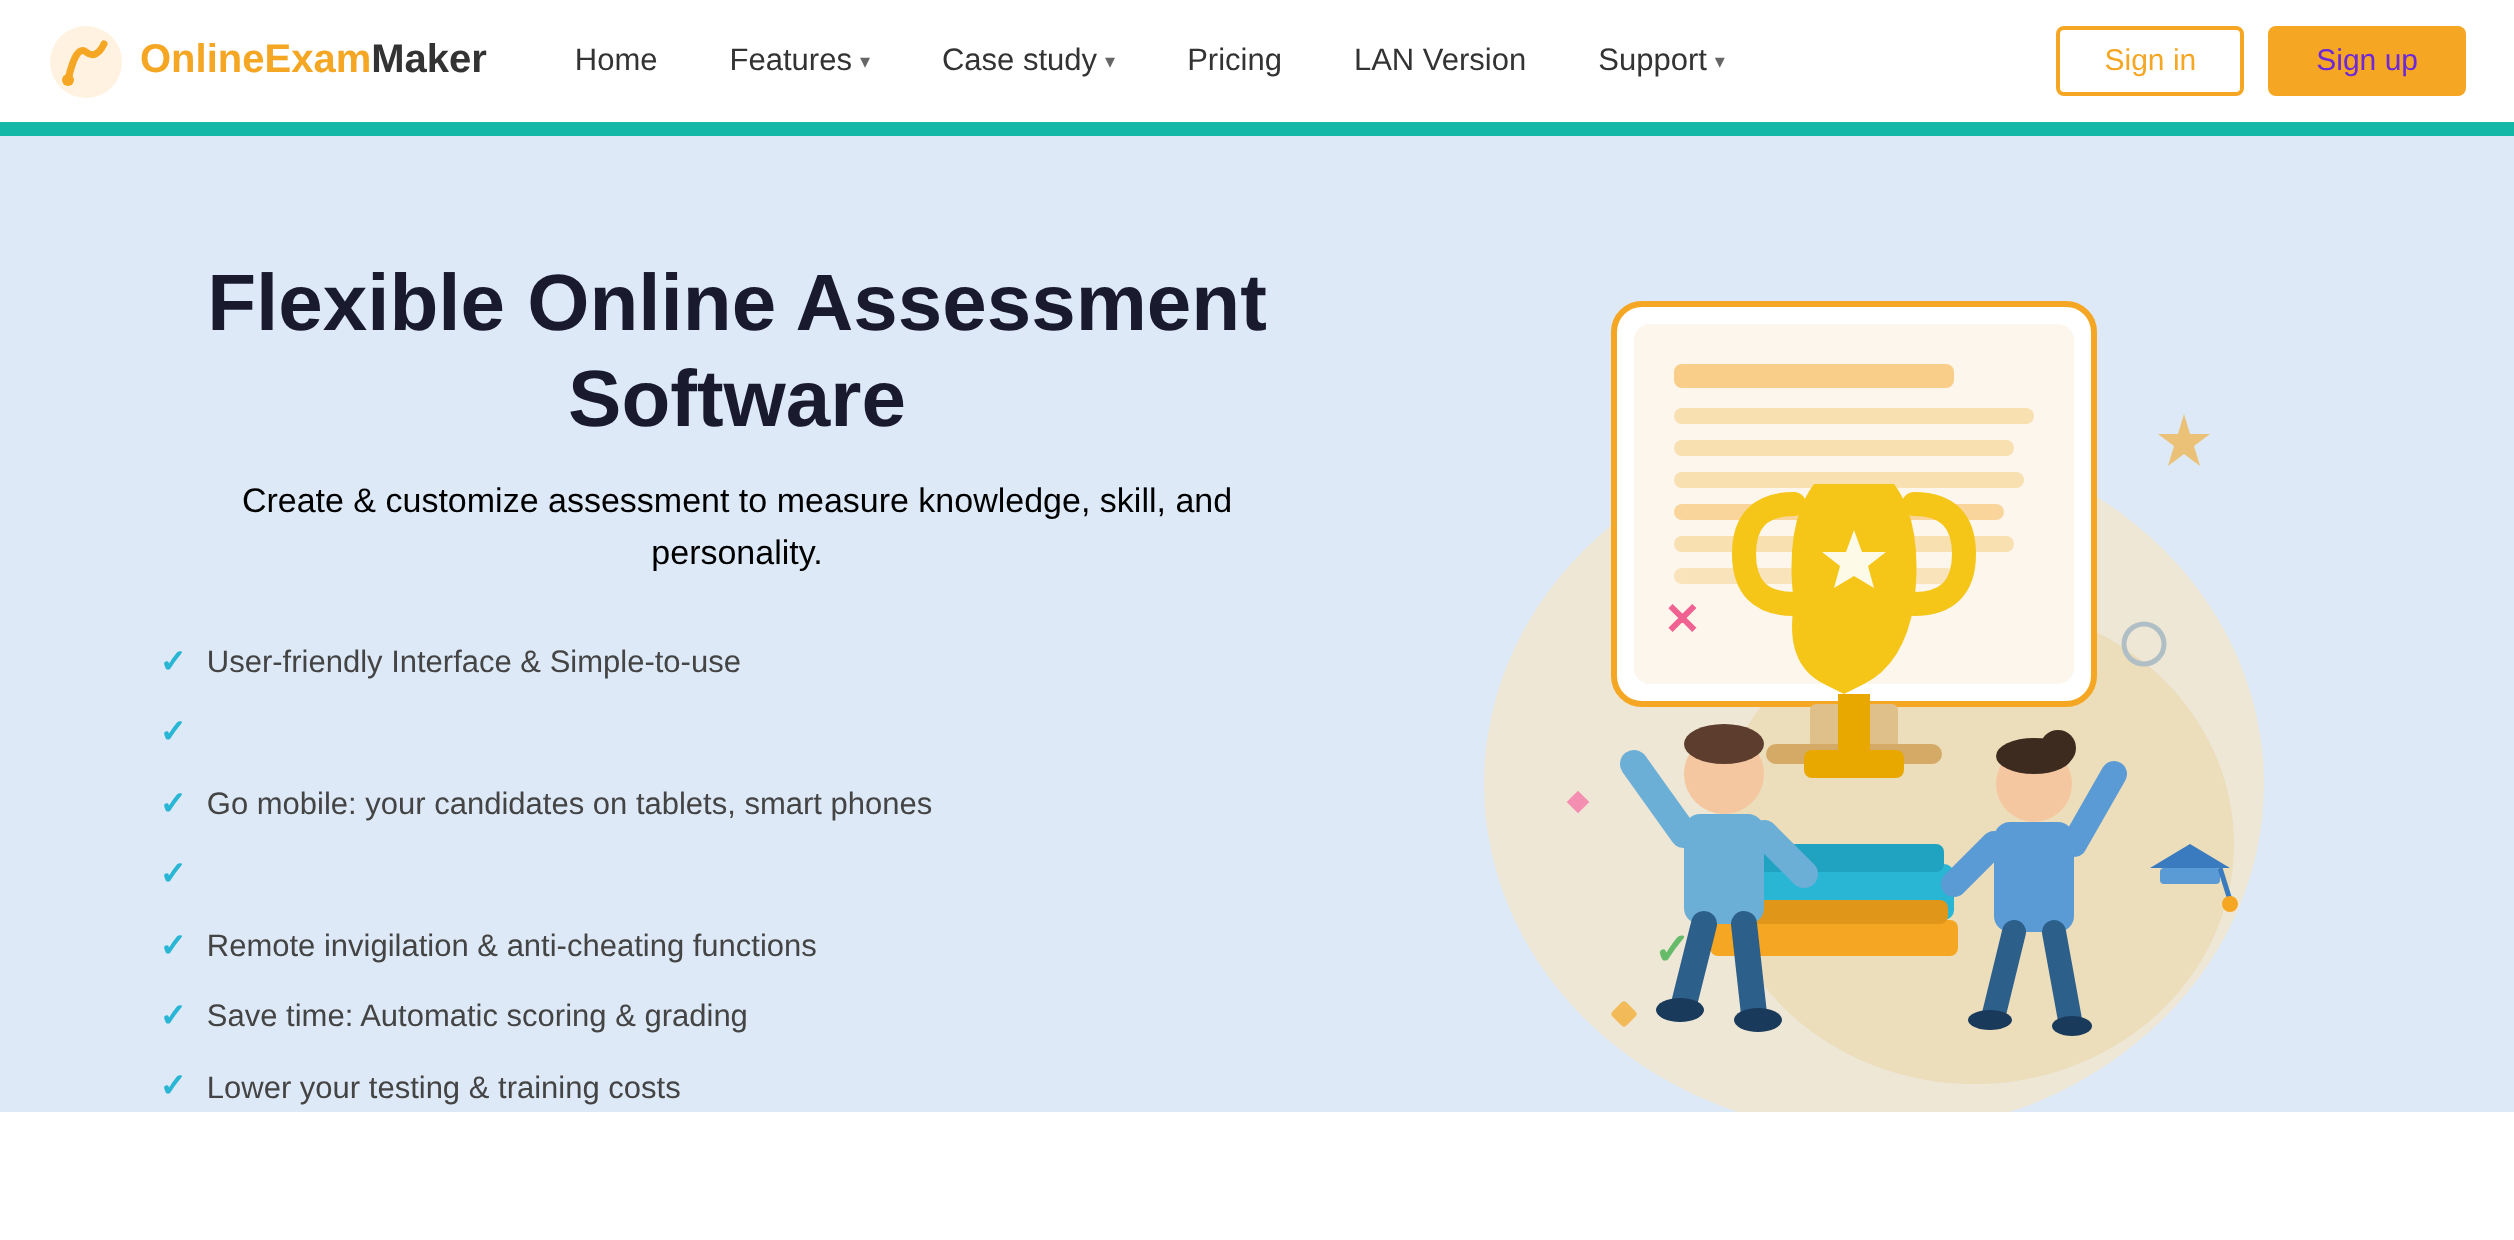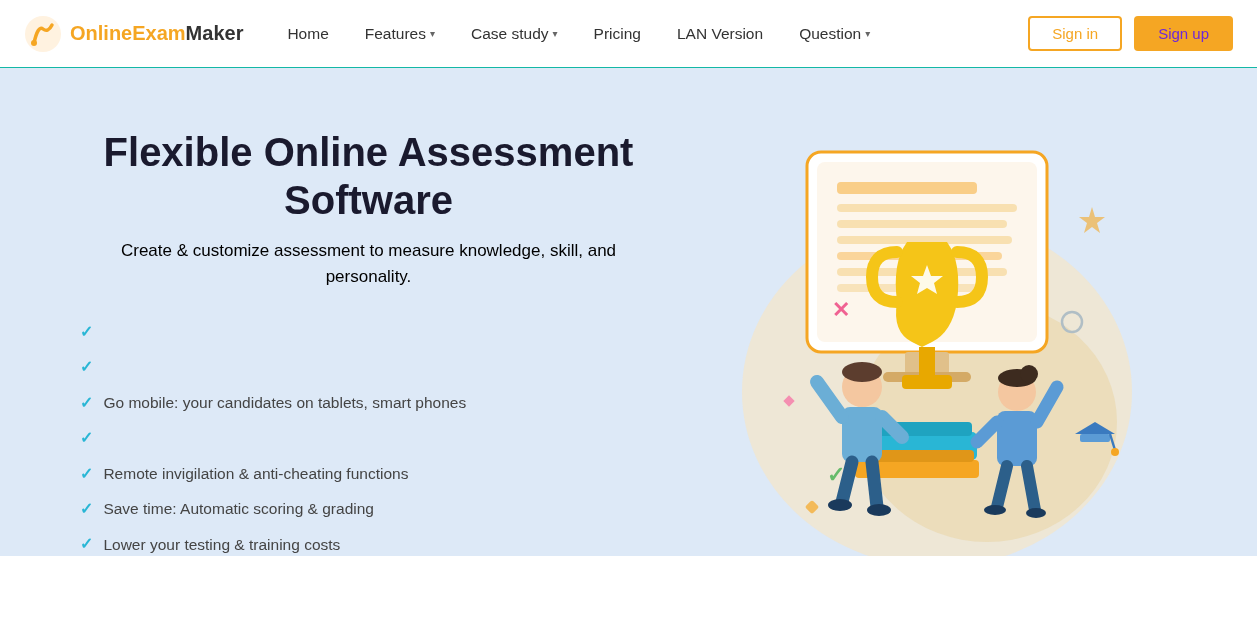--- a/index.html
+++ b/index.html
@@ -5,21 +5,21 @@
     * { margin: 0; padding: 0; box-sizing: border-box; }
     body { font-family: 'Segoe UI', Arial, sans-serif; width: 1257px; height: 620px; overflow: hidden; }
 
     
     .navbar {
       background: #fff;
       height: 68px;
       display: flex;
       align-items: center;
       padding: 0 24px;
-      border-bottom: 1px solid #14b8a6;
+      border-bottom: 7px solid #14b8a6;
       gap: 0;
     }
     .logo-area {
       display: flex;
       align-items: center;
       gap: 8px;
       margin-right: 28px;
       text-decoration: none;
     }
     .logo-icon {
@@ -174,37 +174,38 @@
       <span>Case study</span>
       <span class="nav-arrow">▾</span>
     </div>
     <div class="nav-item">
       <span>Pricing</span>
     </div>
     <div class="nav-item">
       <span>LAN Version</span>
     </div>
     <div class="nav-item">
-      <span>Question</span>
+      <span>Support</span>
       <span class="nav-arrow">▾</span>
     </div>
   </div>
   <div class="nav-buttons">
     <button class="btn-signin">Sign in</button>
     <button class="btn-signup">Sign up</button>
   </div>
 </nav>
 
 <section class="hero">
   <div class="hero-left">
     <h1 class="hero-title">Flexible Online Assessment Software</h1>
     <p class="hero-subtitle">Create &amp; customize assessment to measure knowledge, skill, and personality.</p>
     <ul class="features-list">
       <li>
         <span class="check-icon">✓</span>
+        <span>User-friendly Interface &amp; Simple-to-use</span>
       </li>
       <li>
         <span class="check-icon">✓</span>
       </li>
       <li>
         <span class="check-icon">✓</span>
         <span>Go mobile: your candidates on tablets, smart phones</span>
       </li>
       <li>
         <span class="check-icon">✓</span>

